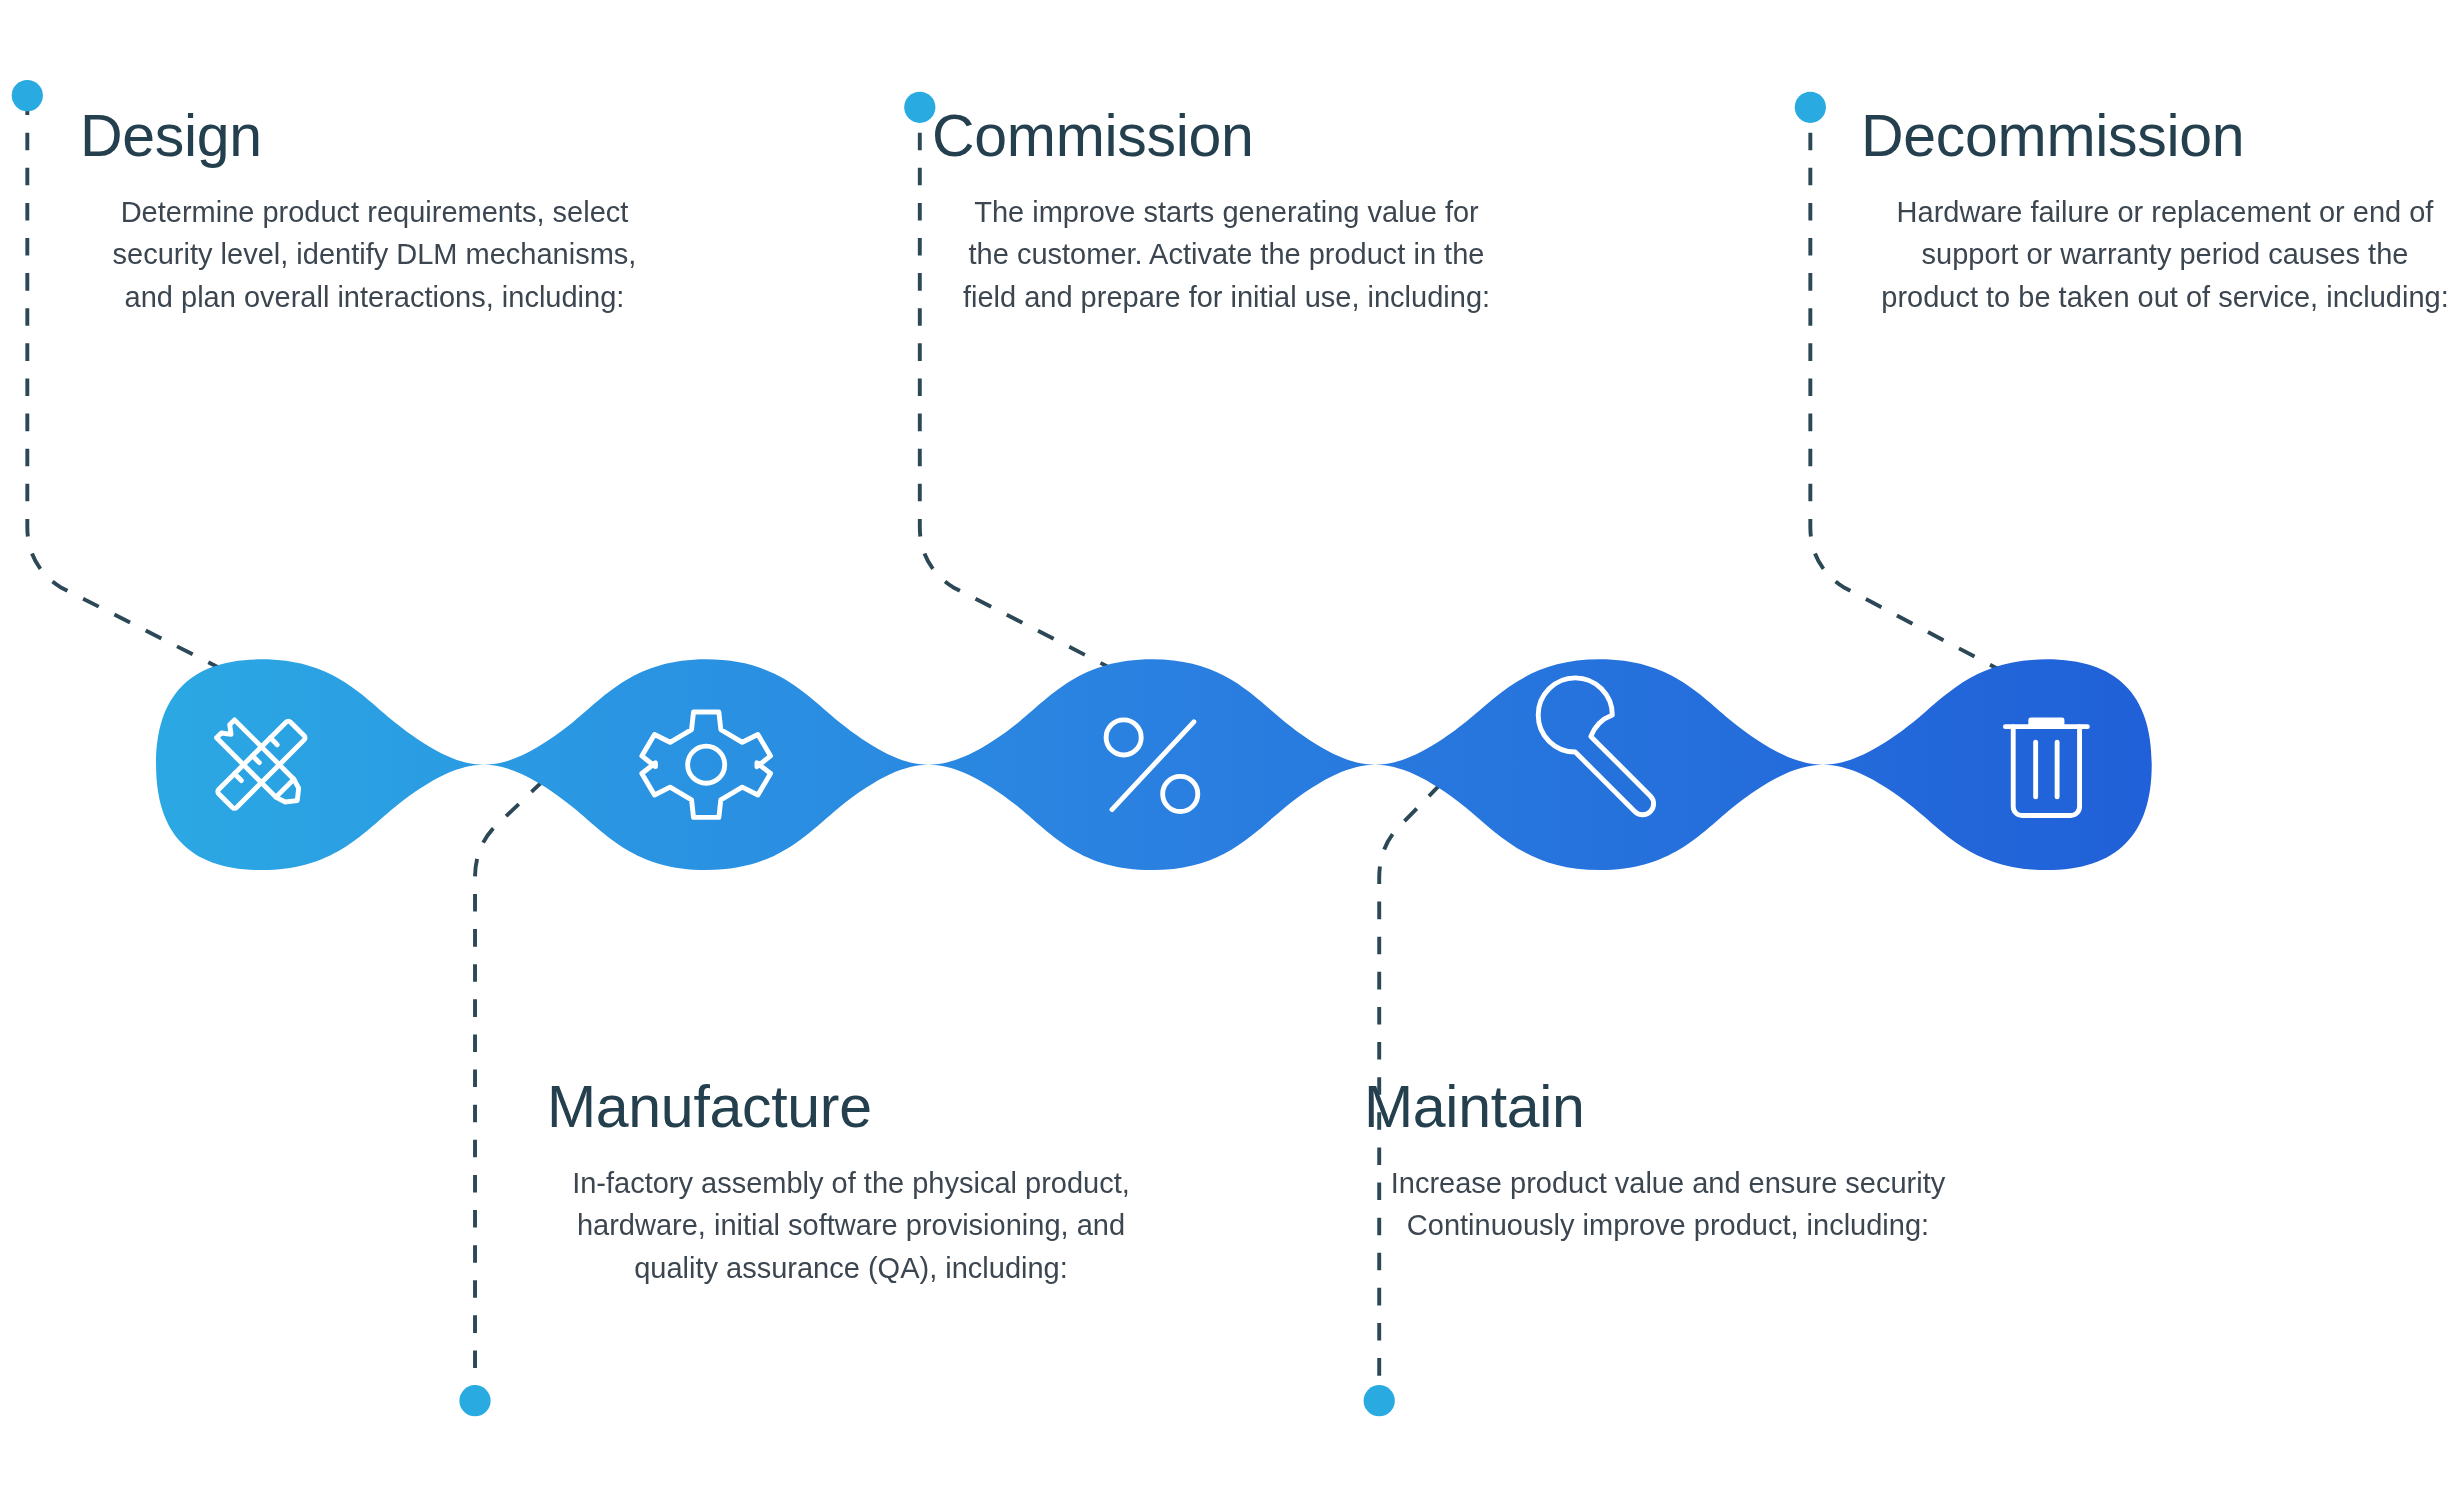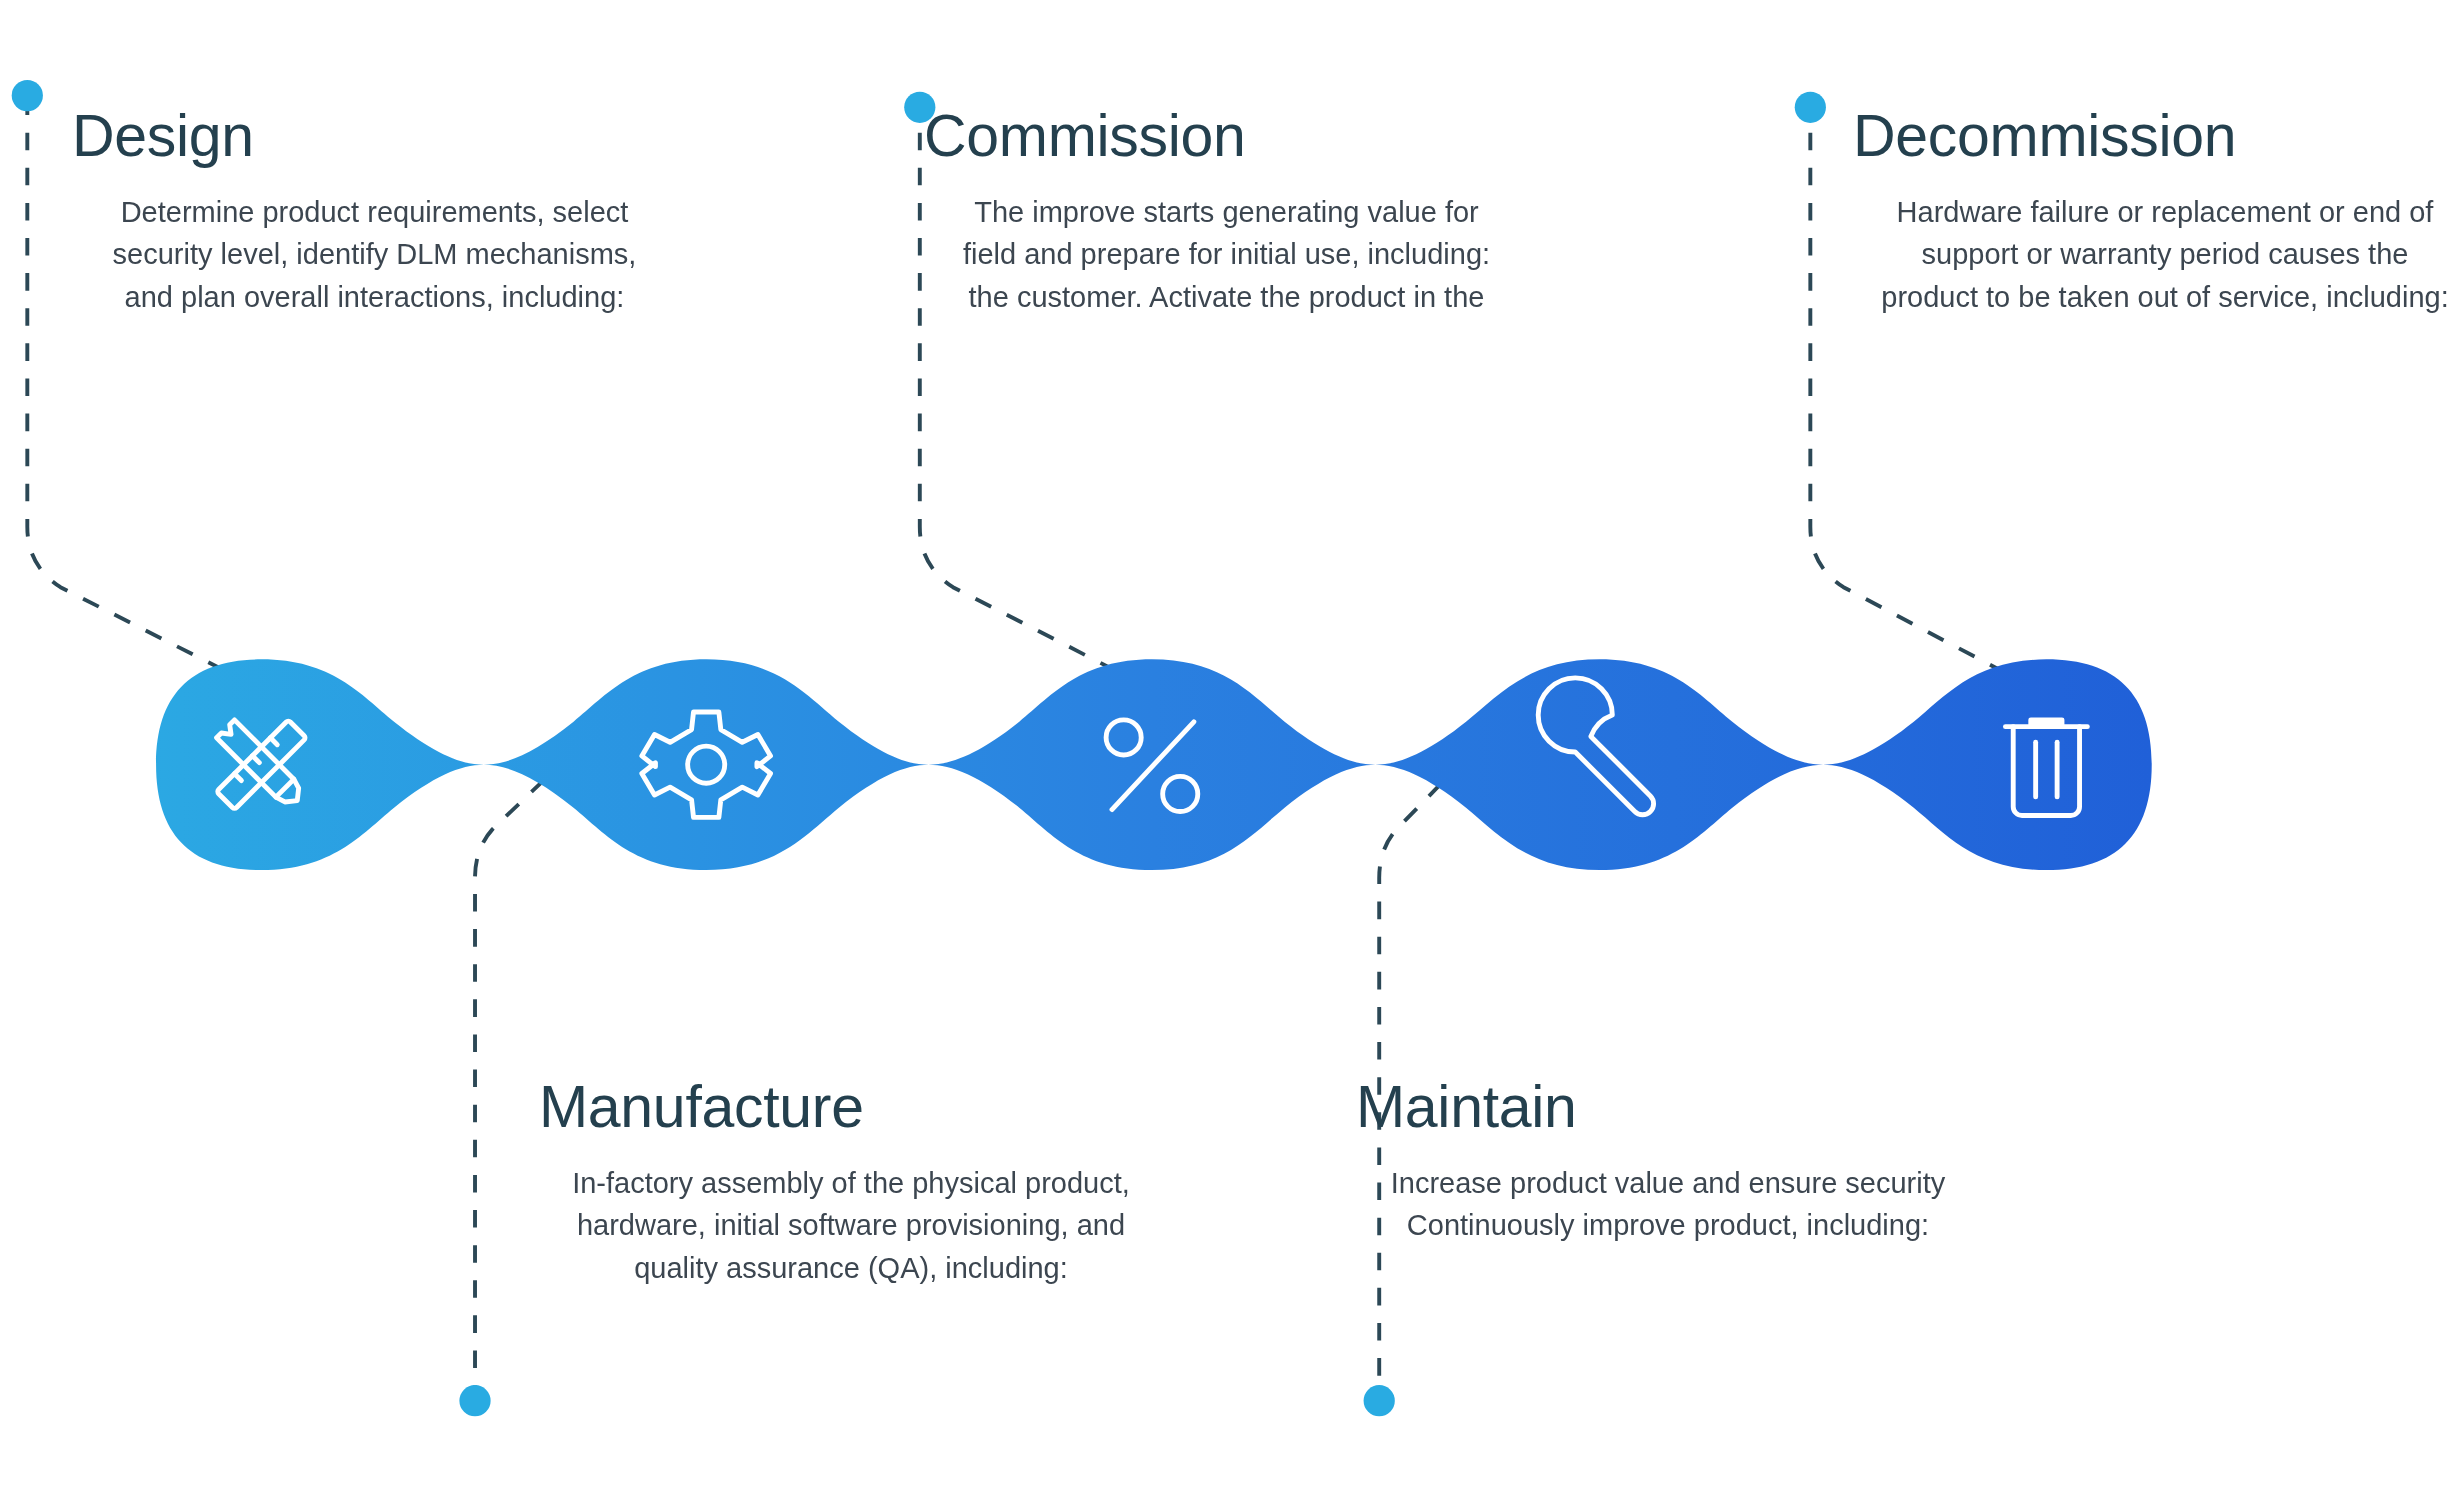--- a/index.html
+++ b/index.html
@@ -29,21 +29,21 @@
   .callout {
     position: absolute;
     box-sizing: border-box;
   }
   .callout-title {
     font-size: 59px;
     font-weight: 400;
     color: #24404e;
     line-height: 1.0;
     letter-spacing: -0.3px;
-    margin: 0 0 25px 0;
+    margin: 0 0 25px 8px;
     white-space: nowrap;
   }
   .callout-body {
     font-size: 29px;
     font-weight: 400;
     color: #3c4650;
     line-height: 1.46;
     margin: 0;
     text-align: center;
   }
@@ -185,22 +185,22 @@
       <span>Determine product requirements, select</span>
       <span>security level, identify DLM mechanisms,</span>
       <span>and plan overall interactions, including:</span>
     </p>
   </div>
 
   <div class="callout" id="callout-commission">
     <h2 class="callout-title">Commission</h2>
     <p class="callout-body">
       <span>The improve starts generating value for</span>
+      <span>the customer. Activate the product in the</span>
       <span>field and prepare for initial use, including:</span>
-      <span>the customer. Activate the product in the</span>
     </p>
   </div>
 
   <div class="callout" id="callout-decommission">
     <h2 class="callout-title">Decommission</h2>
     <p class="callout-body">
       <span>Hardware failure or replacement or end of</span>
       <span>support or warranty period causes the</span>
       <span>product to be taken out of service, including:</span>
     </p>

